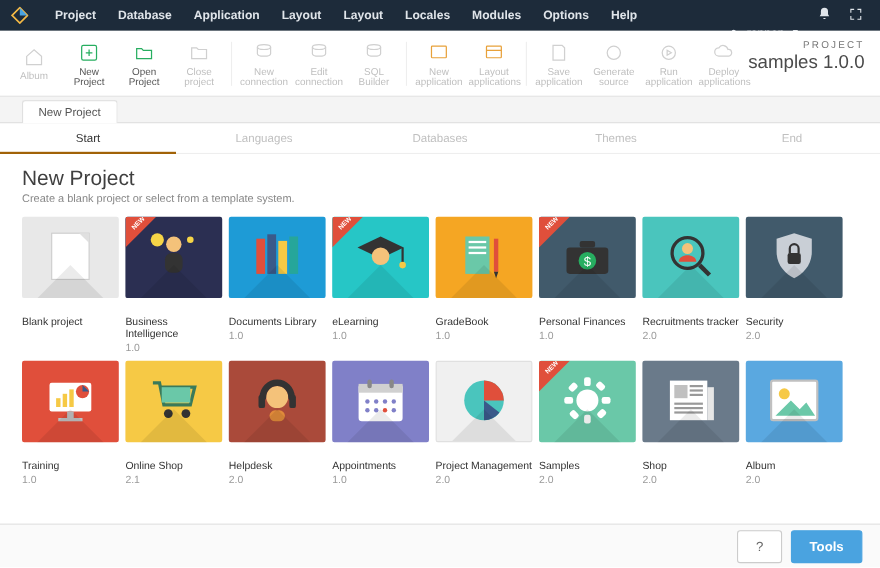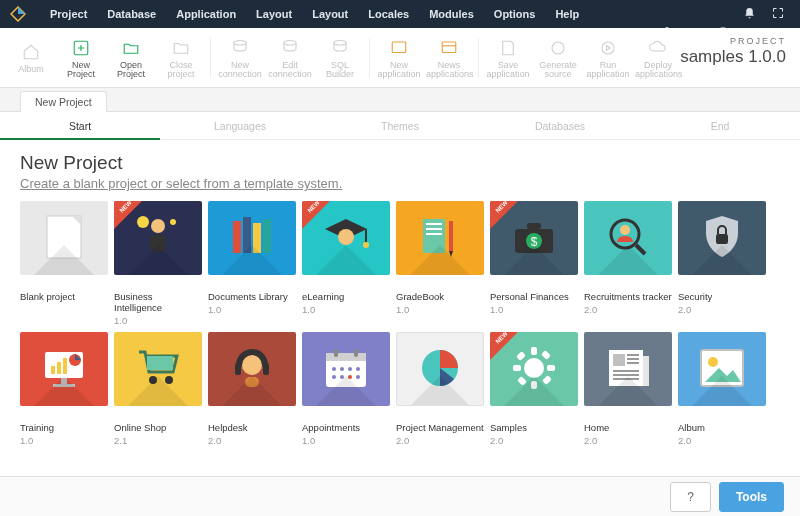--- a/index.html
+++ b/index.html
@@ -29,26 +29,26 @@
 .project-title .lbl { font-size: 9px; letter-spacing: 2px; color: #777; }
 .project-title .val { font-size: 17px; color: #4a4a4a; margin-top: 1px; text-align: center; }
 
 
 .tabrow { height: 24px; background: #f4f4f4; border-bottom: 1px solid #e0e0e0; display: flex; align-items: flex-end; padding-left: 20px; }
 .doc-tab { background: #fff; border: 1px solid #e0e0e0; border-bottom: none; padding: 4px 14px; font-size: 10.5px; color: #555; border-radius: 3px 3px 0 0; position: relative; top: 1px; }
 
 
 .stepper { height: 28px; display: flex; border-bottom: 1px solid #eee; }
 .step { flex: 1; text-align: center; font-size: 10.5px; line-height: 28px; color: #c0c0c0; }
-.step.current { color: #333; border-bottom: 2px solid #15803d; margin-bottom: -1px; }
+.step.current { color: #333; border-bottom: 2px solid #a16207; margin-bottom: -1px; }
 
 
 .content { padding: 12px 20px 50px 20px; overflow-y: auto; height: 376px; }
 .page-title { font-size: 19px; color: #3f3f3f; font-weight: normal; }
-.page-sub { font-size: 13px; color: #888; margin-top: 2px; margin-bottom: 10px; text-decoration: underline; }
+.page-sub { font-size: 10px; color: #888; margin-top: 2px; margin-bottom: 10px; }
 
 .grid { display: flex; flex-wrap: wrap; gap: 6px; }
 .card { width: 88px; font-size: 9.5px; position: relative; cursor: pointer; }
 .card .thumb { width: 88px; height: 74px; border-radius: 2px; display: flex; align-items: center; justify-content: center; position: relative; overflow: hidden; }
 .card .thumb svg.ribbon { position: absolute; top: 0; left: 0; }
 .card .cname { color: #333; margin-top: 16px; line-height: 11px; min-height: 11px; }
 .card .cver { color: #999; margin-top: 2px; }
 .card .shadow { position: absolute; left:50%; top:60%; width:120%; height:120%; background: rgba(0,0,0,0.08); transform: rotate(45deg); transform-origin: top left; }
 
 
@@ -184,21 +184,21 @@
       </div>
       <div class="tlabel">New application</div>
     </div>
   <div class="tool orange">
       <div class="ticon">
         <svg width="20" height="18" viewBox="0 0 24 24">
           <rect x="3" y="4" width="18" height="14" rx="1"></rect>
           <path d="M3 9h18"></path>
         </svg>
       </div>
-      <div class="tlabel">News applications</div>
+      <div class="tlabel">Layout applications</div>
     </div>
   <div class="tool-sep"></div>
   <div class="tool">
       <div class="ticon">
         <svg width="20" height="18" viewBox="0 0 24 24">
           <path d="M5 3h11l3 3v15H5z"></path>
         </svg>
       </div>
       <div class="tlabel">Save application</div>
     </div>
@@ -233,22 +233,22 @@
   </div>
 </div>
 
 <div class="tabrow">
   <div class="doc-tab">New Project</div>
 </div>
 
 <div class="stepper">
   <div class="step current">Start</div>
   <div class="step">Languages</div>
+  <div class="step">Databases</div>
   <div class="step">Themes</div>
-  <div class="step">Databases</div>
   <div class="step">End</div>
 </div>
 
 <div class="content">
   <h1 class="page-title">New Project</h1>
   <div class="page-sub">Create a blank project or select from a template system.</div>
   <div class="grid" id="grid">
       <div class="card">
         <div class="thumb bg-grey">
           <div class="shadow"></div>
@@ -473,21 +473,21 @@
               <rect x="38" y="8" width="6" height="30" fill="#e6e6e6"></rect>
               <rect x="8" y="6" width="12" height="12" fill="#c0c0c0"></rect>
               <rect x="22" y="6" width="12" height="2" fill="#999"></rect>
               <rect x="22" y="10" width="12" height="2" fill="#999"></rect>
               <rect x="22" y="14" width="12" height="2" fill="#999"></rect>
               <rect x="8" y="22" width="26" height="2" fill="#999"></rect>
               <rect x="8" y="26" width="26" height="2" fill="#999"></rect>
               <rect x="8" y="30" width="26" height="2" fill="#999"></rect>
             </svg></span>
         </div>
-        <div class="cname">Home</div>
+        <div class="cname">Shop</div>
         <div class="cver">2.0</div>
       </div>
       <div class="card">
         <div class="thumb bg-sky">
           <div class="shadow"></div>
           <span><svg width="46" height="40" viewBox="0 0 46 40">
               <rect x="2" y="2" width="42" height="36" rx="2" fill="#fff" stroke="#c0c0c0" stroke-width="2"></rect>
               <circle cx="14" cy="14" r="5" fill="#f6c945"></circle>
               <polygon points="6,34 20,20 28,28 34,22 42,34" fill="#6ac8a8"></polygon>
             </svg></span>

